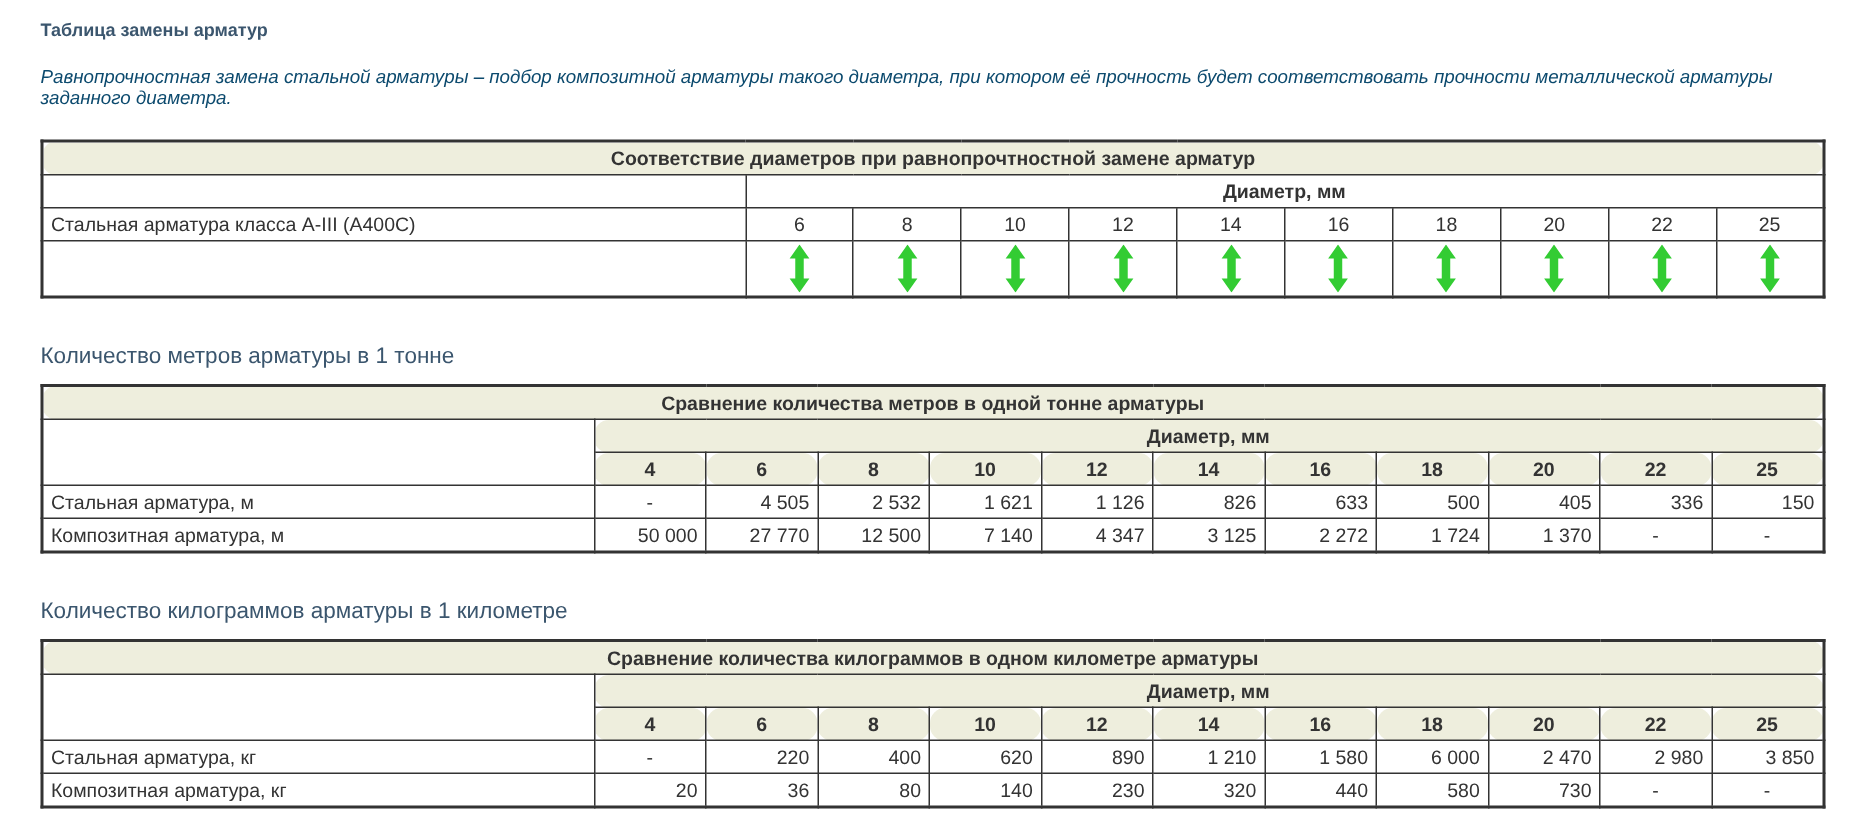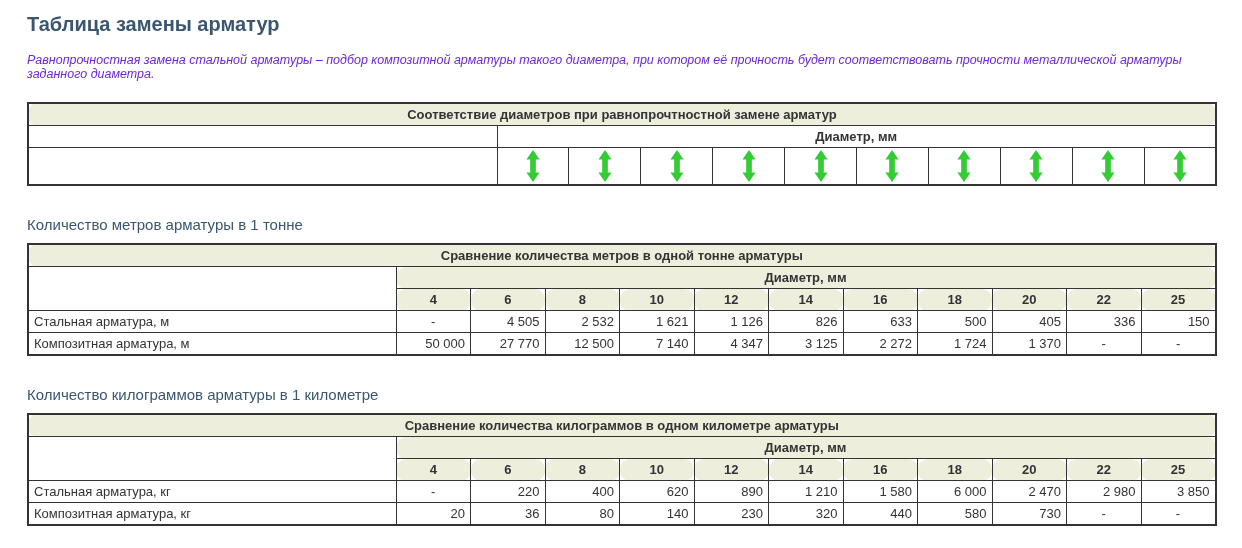--- a/index.html
+++ b/index.html
@@ -17,28 +17,28 @@
   }
   .page{
     box-sizing:border-box;
     width:1242px;
     height:548px;
     padding:13px 27px 0 27px;
     overflow:hidden;
   }
   .page-title{
     color:var(--heading);
-    font-size:20px;
+    font-size:12px;
     font-weight:bold;
     margin:0 0 17px 0;
   }
   .intro{
     font-style:italic;
     font-size:12.5px;
-    color:#6d28d9;
+    color:#0c4a6e;
     margin:0 0 21px 0;
   }
   .section-heading{
     color:var(--heading);
     font-size:15px;
     font-weight:normal;
     margin:30px 0 10px 0;
   }
   table{
     border-collapse:collapse;
@@ -85,20 +85,33 @@
       <col style="width:469px">
       <col span="10" style="width:71.9px">
     </colgroup>
     <tbody>
         <tr>
       <td colspan="11" class="hd">Соответствие диаметров при равнопрочтностной замене арматур</td>
     </tr>
     <tr>
       <td></td>
       <td colspan="10" class="bc">Диаметр, мм</td>
+    </tr>
+    <tr>
+      <td class="label-cell">Стальная арматура класса А-III (А400С)</td>
+      <td class="c">6</td>
+      <td class="c">8</td>
+      <td class="c">10</td>
+      <td class="c">12</td>
+      <td class="c">14</td>
+      <td class="c">16</td>
+      <td class="c">18</td>
+      <td class="c">20</td>
+      <td class="c">22</td>
+      <td class="c">25</td>
     </tr>
     <tr class="arrow-row">
       <td></td>
       <td><svg class="arrow" width="18" height="32" viewBox="0 0 18 34">
               <path d="M9 0 L2 10 H6 V24 H2 L9 34 L16 24 H12 V10 H16 Z" fill="currentColor"></path>
             </svg></td>
       <td><svg class="arrow" width="18" height="32" viewBox="0 0 18 34">
               <path d="M9 0 L2 10 H6 V24 H2 L9 34 L16 24 H12 V10 H16 Z" fill="currentColor"></path>
             </svg></td>
       <td><svg class="arrow" width="18" height="32" viewBox="0 0 18 34">

